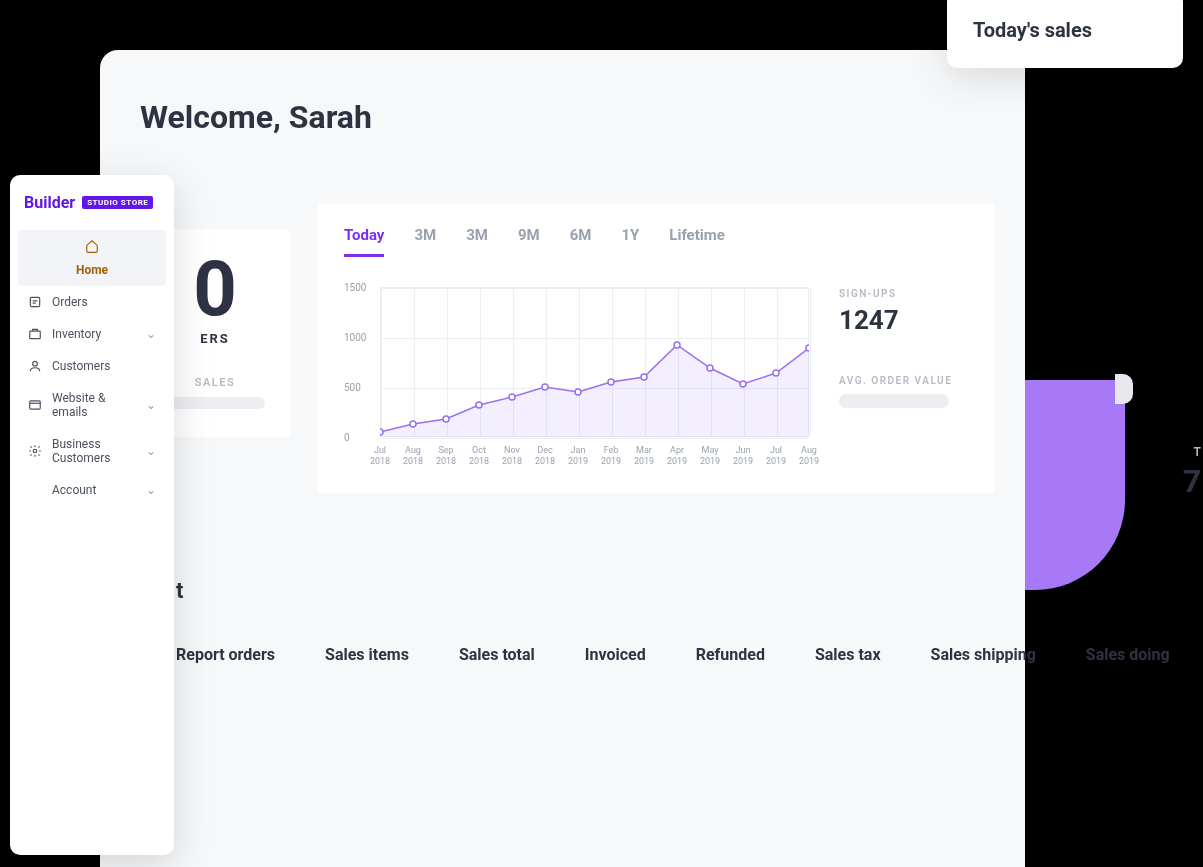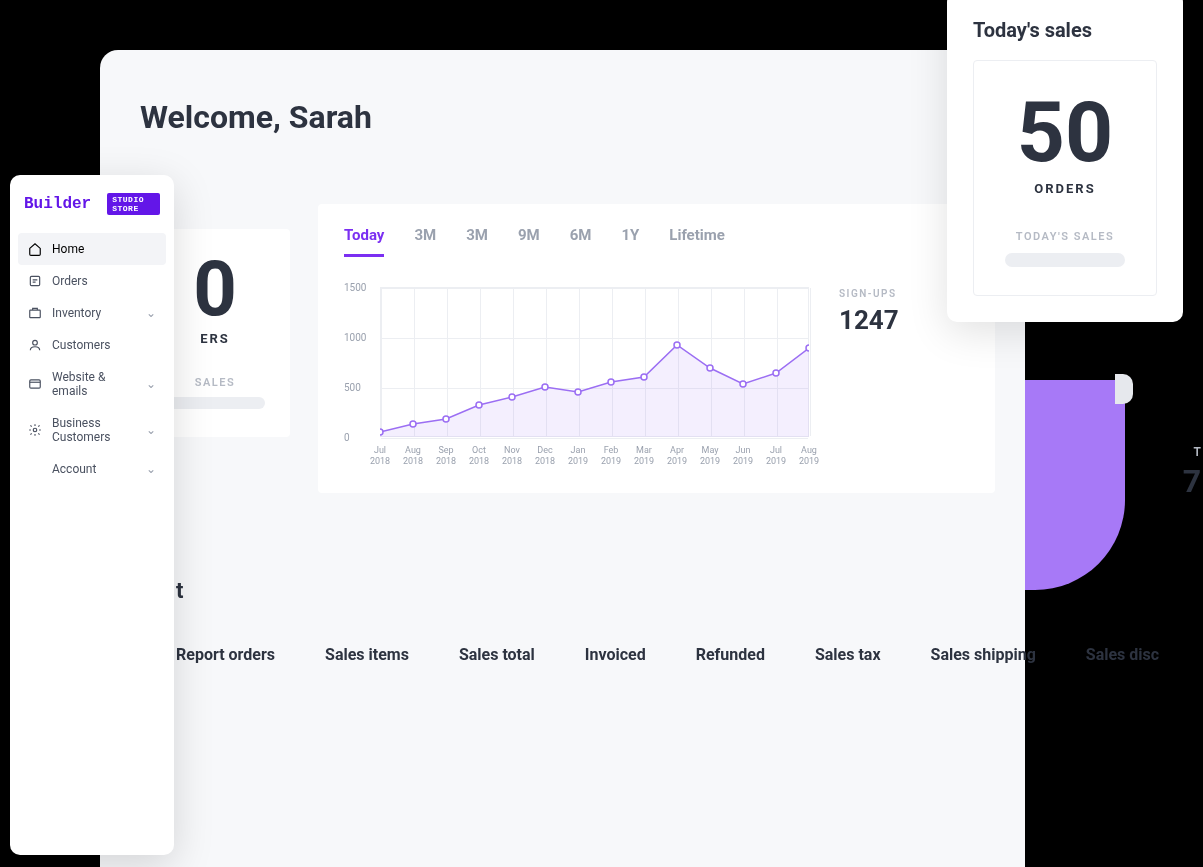--- a/index.html
+++ b/index.html
@@ -68,25 +68,25 @@
     position:absolute;
     left:10px;
     top:175px;
     width:164px;
     height:680px;
     background:#fff;
     border-radius:10px;
     box-shadow: 0 10px 40px rgba(0,0,0,0.15);
     padding:18px 8px;
   }
-  .logo { display:flex; align-items:center; gap:16px; padding:0 6px 18px 6px;font-family:Liberation Mono, monospace;}
+  .logo { display:flex; align-items:center; gap:7px; padding:0 6px 18px 6px;}
   .logo-txt{font-size:16px;font-weight:700;color:#6316e8;}
   .logo-badge{background:#6316e8;color:#fff;font-size:8px;font-weight:700;padding:2px 5px;border-radius:2px;letter-spacing:0.5px;}
   .nav-item{display:flex;align-items:center;gap:10px;padding:9px 10px;font-size:12px;color:#4a5160;border-radius:4px;cursor:pointer;}
-  .nav-item.active{background:#f3f4f7;color:#000000;font-weight:400;}
+  .nav-item.active{background:#f3f4f7;color:#a16207;font-weight:700;flex-direction:column;}
   .nav-item .chev{margin-left:auto;color:#9aa1ae;}
   .nav-icon{width:14px;height:14px;flex-shrink:0;}
   .nav-sub{padding-left:34px;}
 
   
   .today-card{
     position:absolute;
     right:20px;
     top:-8px;
     width:236px;
@@ -202,37 +202,41 @@
                 <div class="xlabel" style="left: 366px;">May<br>2019</div>
                 <div class="xlabel" style="left: 399px;">Jun<br>2019</div>
                 <div class="xlabel" style="left: 432px;">Jul<br>2019</div>
                 <div class="xlabel" style="left: 465px;">Aug<br>2019</div>
               </div>
           </div>
         </div>
         <div class="chart-right">
           <div class="metric-label">SIGN-UPS</div>
           <div class="metric-val">1247</div>
+          <div class="metric2">
+            <div class="metric-label">AVG. ORDER VALUE</div>
+            <div class="metric-bar"></div>
+          </div>
         </div>
       </div>
     </div>
   </div>
 
   <div class="section-row2">
     <div class="section-title">t</div>
   </div>
   <div class="report-row">
     <div>Report orders</div>
     <div>Sales items</div>
     <div>Sales total</div>
     <div>Invoiced</div>
     <div>Refunded</div>
     <div>Sales tax</div>
     <div>Sales shipping</div>
-    <div>Sales disc</div>
+    <div>Sales doing</div>
   </div>
 </div>
 
 <div class="t-letter">T</div>
 <div class="big7">7</div>
 
 <div class="sidebar">
   <div class="logo">
     <span class="logo-txt">Builder</span>
     <span class="logo-badge">STUDIO STORE</span>
@@ -284,19 +288,13 @@
       </div>
       <div class="nav-item nav-sub">
         <span>Account</span>
         <span class="chev">⌄</span>
       </div>
     </div>
 </div>
 
 <div class="today-card">
   <div class="today-title">Today's sales</div>
-  <div class="today-inner">
-    <div class="today-big">50</div>
-    <div class="today-label">ORDERS</div>
-    <div class="today-footer">TODAY'S SALES</div>
-    <div class="today-bar"></div>
-  </div>
 </div>
 
 </body></html>

